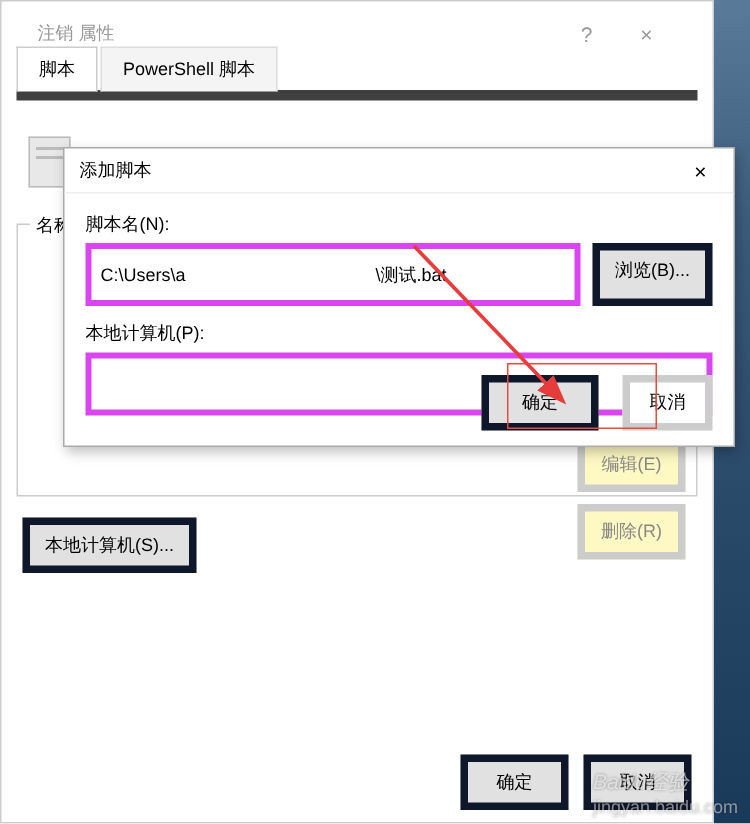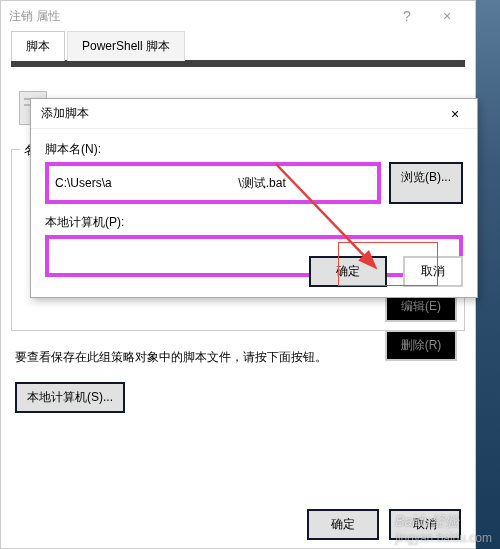--- a/index.html
+++ b/index.html
@@ -1,40 +1,40 @@
 <!DOCTYPE html>
 <html><head>
 <meta charset="utf-8">
 <style>
   * { box-sizing: border-box; font-family: "Microsoft YaHei", "Segoe UI", sans-serif; }
   body { margin: 0; width: 500px; height: 549px; background: #f0f0f0; position: relative; overflow: hidden; }
   .bg-right { position: absolute; right: 0; top: 0; width: 24px; height: 549px; background: linear-gradient(180deg,#5a7a9a 0%,#3a5a7a 30%,#2a4a6a 60%,#1a3a5a 100%); }
   .parent-window { position: absolute; left: 0; top: 0; width: 476px; height: 549px; background: #fff; border: 1px solid #ccc; }
-  .parent-titlebar { display: flex; align-items: center; height: 30px; padding: 0 8px; color: #999; font-size: 12px; }
+  .parent-titlebar { display: flex; align-items: flex-end; height: 30px; padding: 0 24px; color: #999; font-size: 12px; }
   .parent-title { flex: 1; }
   .tb-btn { width: 40px; text-align: center; color: #999; font-size: 14px; }
   .tabs { display: flex; border-bottom: 7px solid #404040; margin: 0 10px; }
   .tab { padding: 6px 14px; font-size: 12px; border: 1px solid #ccc; border-bottom: none; background: #fff; margin-right: 2px; margin-bottom: -1px; }
   .tab.inactive { background: #f4f4f4; border-color: #ddd; text-align: right; }
   .tab-content { margin: 10px; padding: 8px; }
   .icon-area { display: flex; align-items: center; gap: 10px; padding: 6px 0; }
   .script-icon { width: 28px; height: 34px; background: #e8e8e8; border: 1px solid #bbb; position: relative; }
   .script-icon::before,.script-icon::after { content:""; position:absolute; left:4px; right:4px; height:2px; background:#bbb; }
   .script-icon::before { top:6px; } .script-icon::after { top:12px; }
   .icon-label { font-size: 12px; }
   .group { border: 1px solid #ccc; margin: 8px 10px; padding: 10px; position: relative; }
   .group-label { position: absolute; top: -8px; left: 8px; background: #fff; padding: 0 4px; font-size: 12px; }
   .list-placeholder { height: 160px; }
   .side-buttons { position: absolute; right: 18px; top: 290px; display: flex; flex-direction: column; gap: 8px; }
-  .btn { min-width: 72px; padding: 5px 10px; font-size: 12px; background: #e1e1e1; border: 2px solid #0f172a; text-align: center; }
-  .btn.disabled { color: #888; background: #000000; border-color: #ccc; }
+  .btn { min-width: 72px; padding: 5px 10px; font-size: 12px; background: #e1e1e1; border: 5px solid #0f172a; text-align: center; }
+  .btn.disabled { color: #888; background: #fef9c3; border-color: #ccc; }
   .info-text { margin: 18px 14px 10px; font-size: 12px; }
   .bottom-left-btn { margin: 6px 14px 10px; display: inline-block; }
   .bottom-bar { position: absolute; bottom: 8px; right: 14px; display: flex; gap: 10px; }
-  .modal { position: absolute; left: 30px; top: 98px; width: 448px; height: 200px; background: #fff; border: 1px solid #aaa; box-shadow: 2px 3px 8px rgba(0,0,0,0.25); }
+  .modal { position: absolute; left: 42px; top: 98px; width: 448px; height: 200px; background: #fff; border: 1px solid #aaa; box-shadow: 2px 3px 8px rgba(0,0,0,0.25); }
   .modal-titlebar { display: flex; align-items: center; height: 30px; padding: 0 10px; font-size: 12px; border-bottom: 1px solid #eee; }
   .modal-title { flex: 1; }
   .close-x { width: 24px; text-align: center; font-size: 14px; }
   .modal-body { padding: 10px 14px; font-size: 12px; }
   .field-label { margin: 2px 0 4px; }
   .field-row { display: flex; gap: 8px; margin-bottom: 10px; }
   .text-input { flex: 1; height: 28px; border: 4px solid #d946ef; padding: 17px 6px; font-size: 12px; background: #fff; }
   .browse-btn { min-width: 74px; }
   .modal-footer { position: absolute; bottom: 10px; right: 14px; display: flex; gap: 16px; }
   .highlight-box { position: absolute; border: 1px solid #e74c3c; pointer-events: none; }
@@ -65,21 +65,20 @@
     </div>
   </div>
   <div class="group">
     <span class="group-label">名称</span>
     <div class="list-placeholder"></div>
   </div>
   <div class="side-buttons">
     <div class="btn disabled">编辑(E)</div>
     <div class="btn disabled">删除(R)</div>
   </div>
-  <div class="info-text">要查看保存在此组策略对象中的脚本文件，请按下面按钮。</div>
   <div class="btn bottom-left-btn">本地计算机(S)...</div>
   <div class="bottom-bar">
     <div class="btn">确定</div>
     <div class="btn">取消</div>
   </div>
 </div>
 
 <div class="modal">
   <div class="modal-titlebar">
     <span class="modal-title">添加脚本</span>

